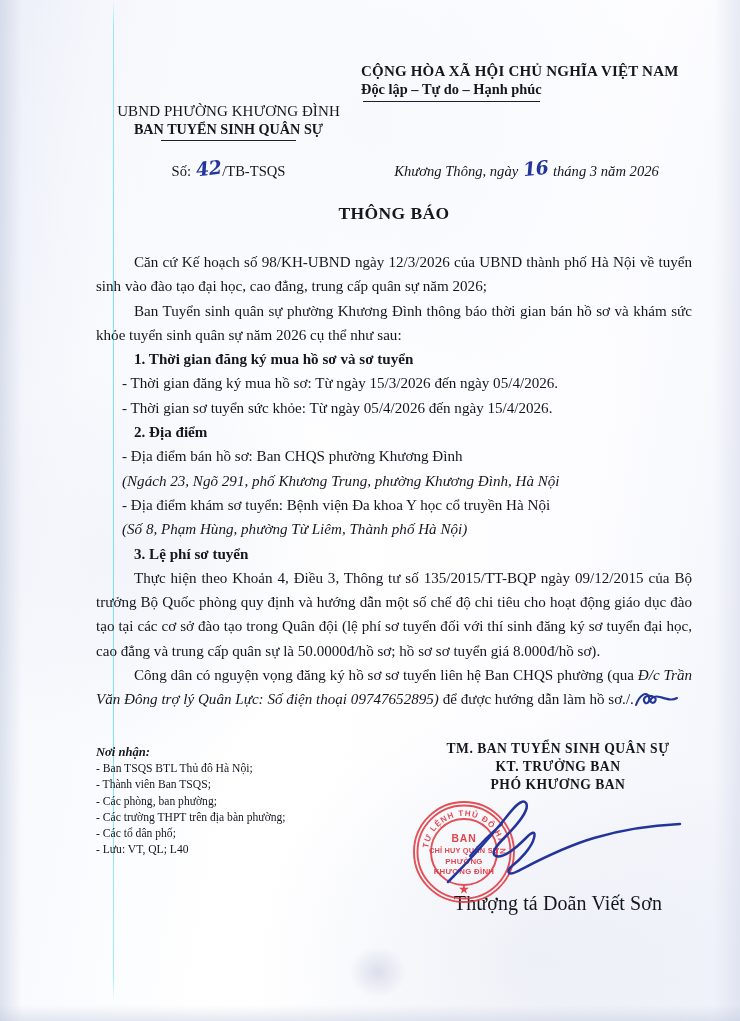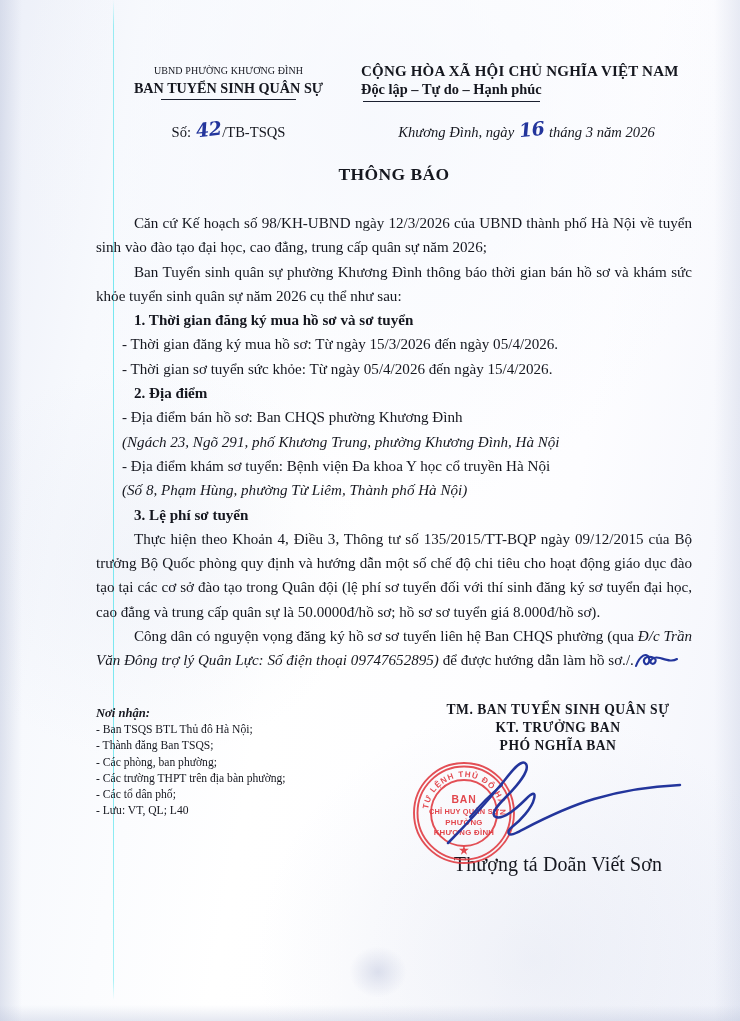--- a/index.html
+++ b/index.html
@@ -76,24 +76,25 @@
   
   .doc-header {
     display: flex;
     align-items: flex-start;
     padding-top: 62px;
   }
   .hdr-left  { width: 265px; text-align: center; }
   .hdr-right { width: 331px; }
 
   .org-line1 {
-    font-size: 10px;
+    font-size: 15px;
     letter-spacing: .1px;
     line-height: 17px;
     white-space: nowrap;
+    margin-top: 41px;
   }
   .org-line2 {
     font-size: 14.2px;
     font-weight: bold;
     line-height: 18px;
     display: inline-block;
     position: relative;
     white-space: nowrap;
   }
   .org-line2::after {
@@ -307,21 +308,21 @@
         <div class="nation2">Độc lập – Tự do – Hạnh phúc</div>
       </div>
     </div>
 
     <div class="meta-row">
       <div class="meta-left">
         <span>Số:</span>
         <span class="ink">42</span><span>/TB-TSQS</span>
       </div>
       <div class="meta-right">
-        <span>Khương Đình, ngày</span>
+        <span>Khương Thông, ngày</span>
         <span class="ink ink-date">16</span>
         <span>tháng 3</span>
         <span>năm 2026</span>
       </div>
     </div>
 
     <div class="title-block">
       <div class="title-main">THÔNG BÁO</div>
     </div>
 
@@ -350,31 +351,31 @@
                      C24 11, 20 17, 17 14 C15 11.5, 19 7, 26 9 C33 11, 38 13, 43 10" fill="none" stroke="#23359c" stroke-width="2.1" stroke-linecap="round"></path>
           </svg>
       </span></p>
     </div>
 
     <div class="sign-zone">
 
       <div class="recipients">
         <div class="rx-title">Nơi nhận:</div>
         <div class="rx">- Ban TSQS BTL Thủ đô Hà Nội;</div>
-        <div class="rx">- Thành đăng Ban TSQS;</div>
+        <div class="rx">- Thành viên Ban TSQS;</div>
         <div class="rx">- Các phòng, ban phường;</div>
         <div class="rx">- Các trường THPT trên địa bàn phường;</div>
         <div class="rx">- Các tổ dân phố;</div>
         <div class="rx">- Lưu: VT, QL; L40</div>
       </div>
 
       <div class="signature">
         <div class="sig-l1">TM. BAN TUYỂN SINH QUÂN SỰ</div>
         <div class="sig-l2">KT. TRƯỞNG BAN</div>
-        <div class="sig-l3">PHÓ NGHĨA BAN</div>
+        <div class="sig-l3">PHÓ KHƯƠNG BAN</div>
         <div class="sig-name">Thượng tá Doãn Viết Sơn</div>
       </div>
 
       <div class="seal">
         <svg width="104" height="104" viewBox="0 0 104 104">
           <defs>
             <path id="arcTop" d="M 16,52 A 36,36 0 0 1 88,52"></path>
             <path id="arcBot" d="M 19,52 A 33,33 0 0 0 85,52"></path>
           </defs>
           <g fill="none" stroke="#e0383f" stroke-width="1.9" opacity="0.88">

